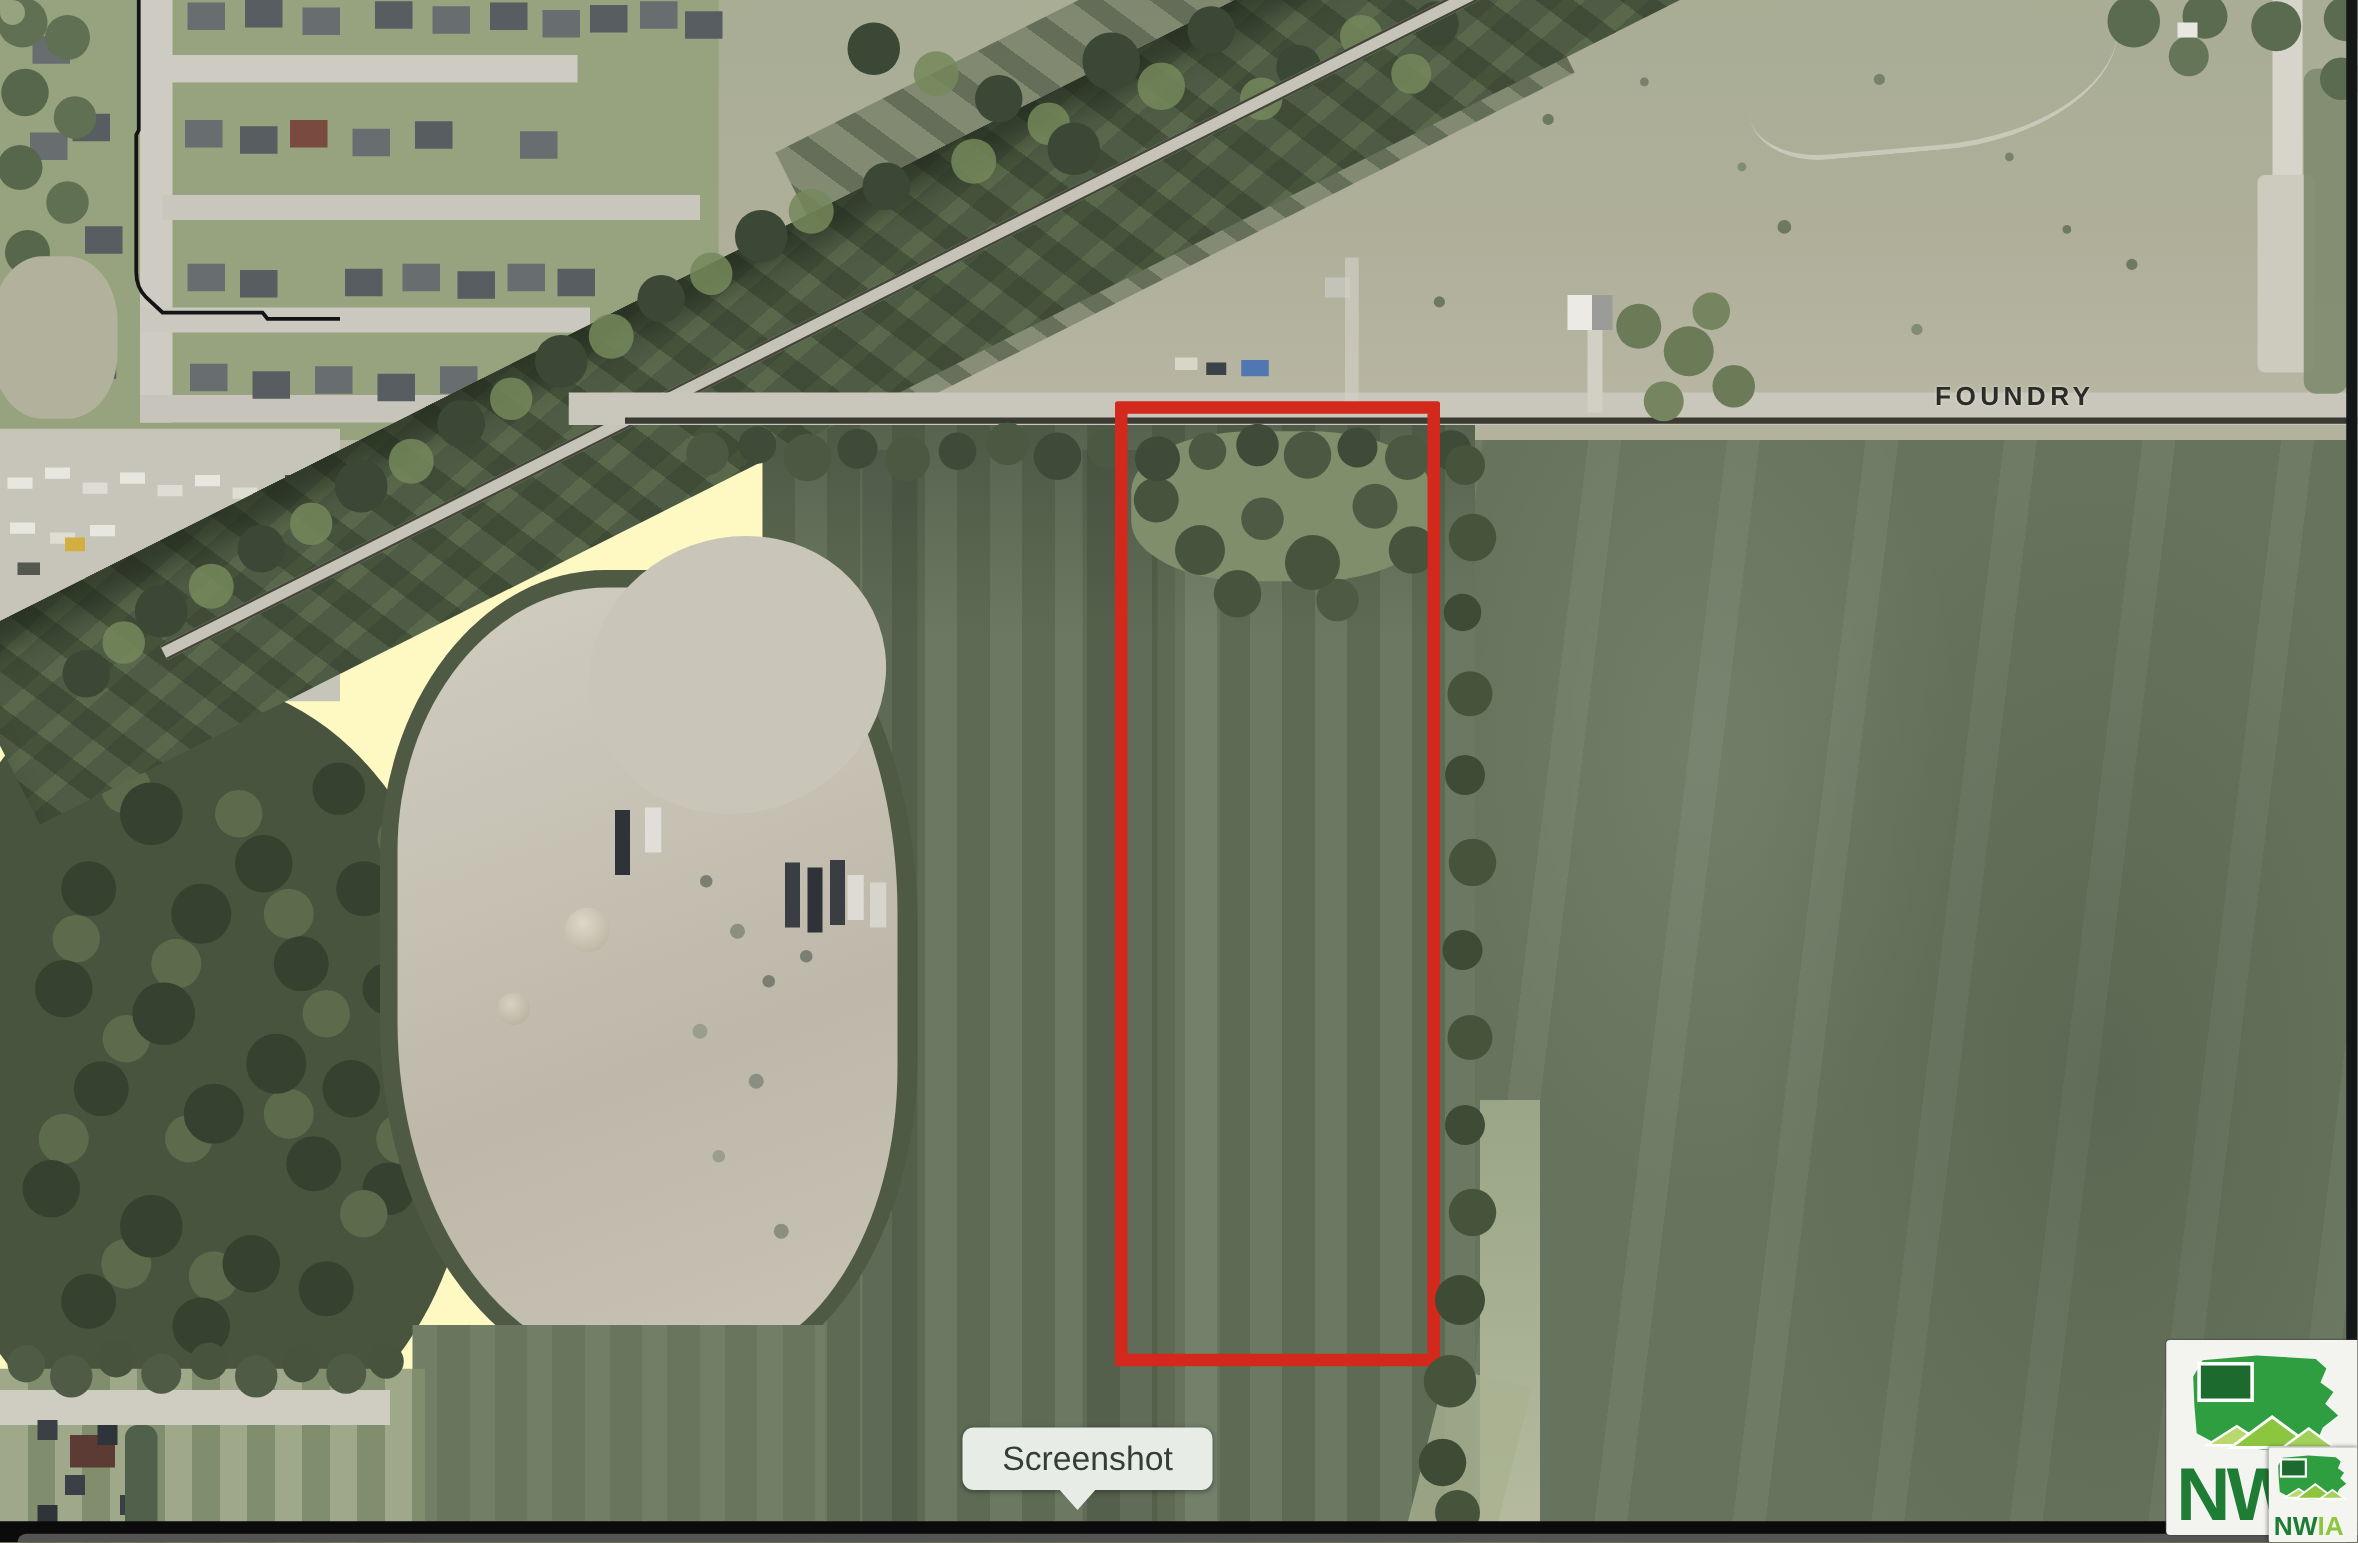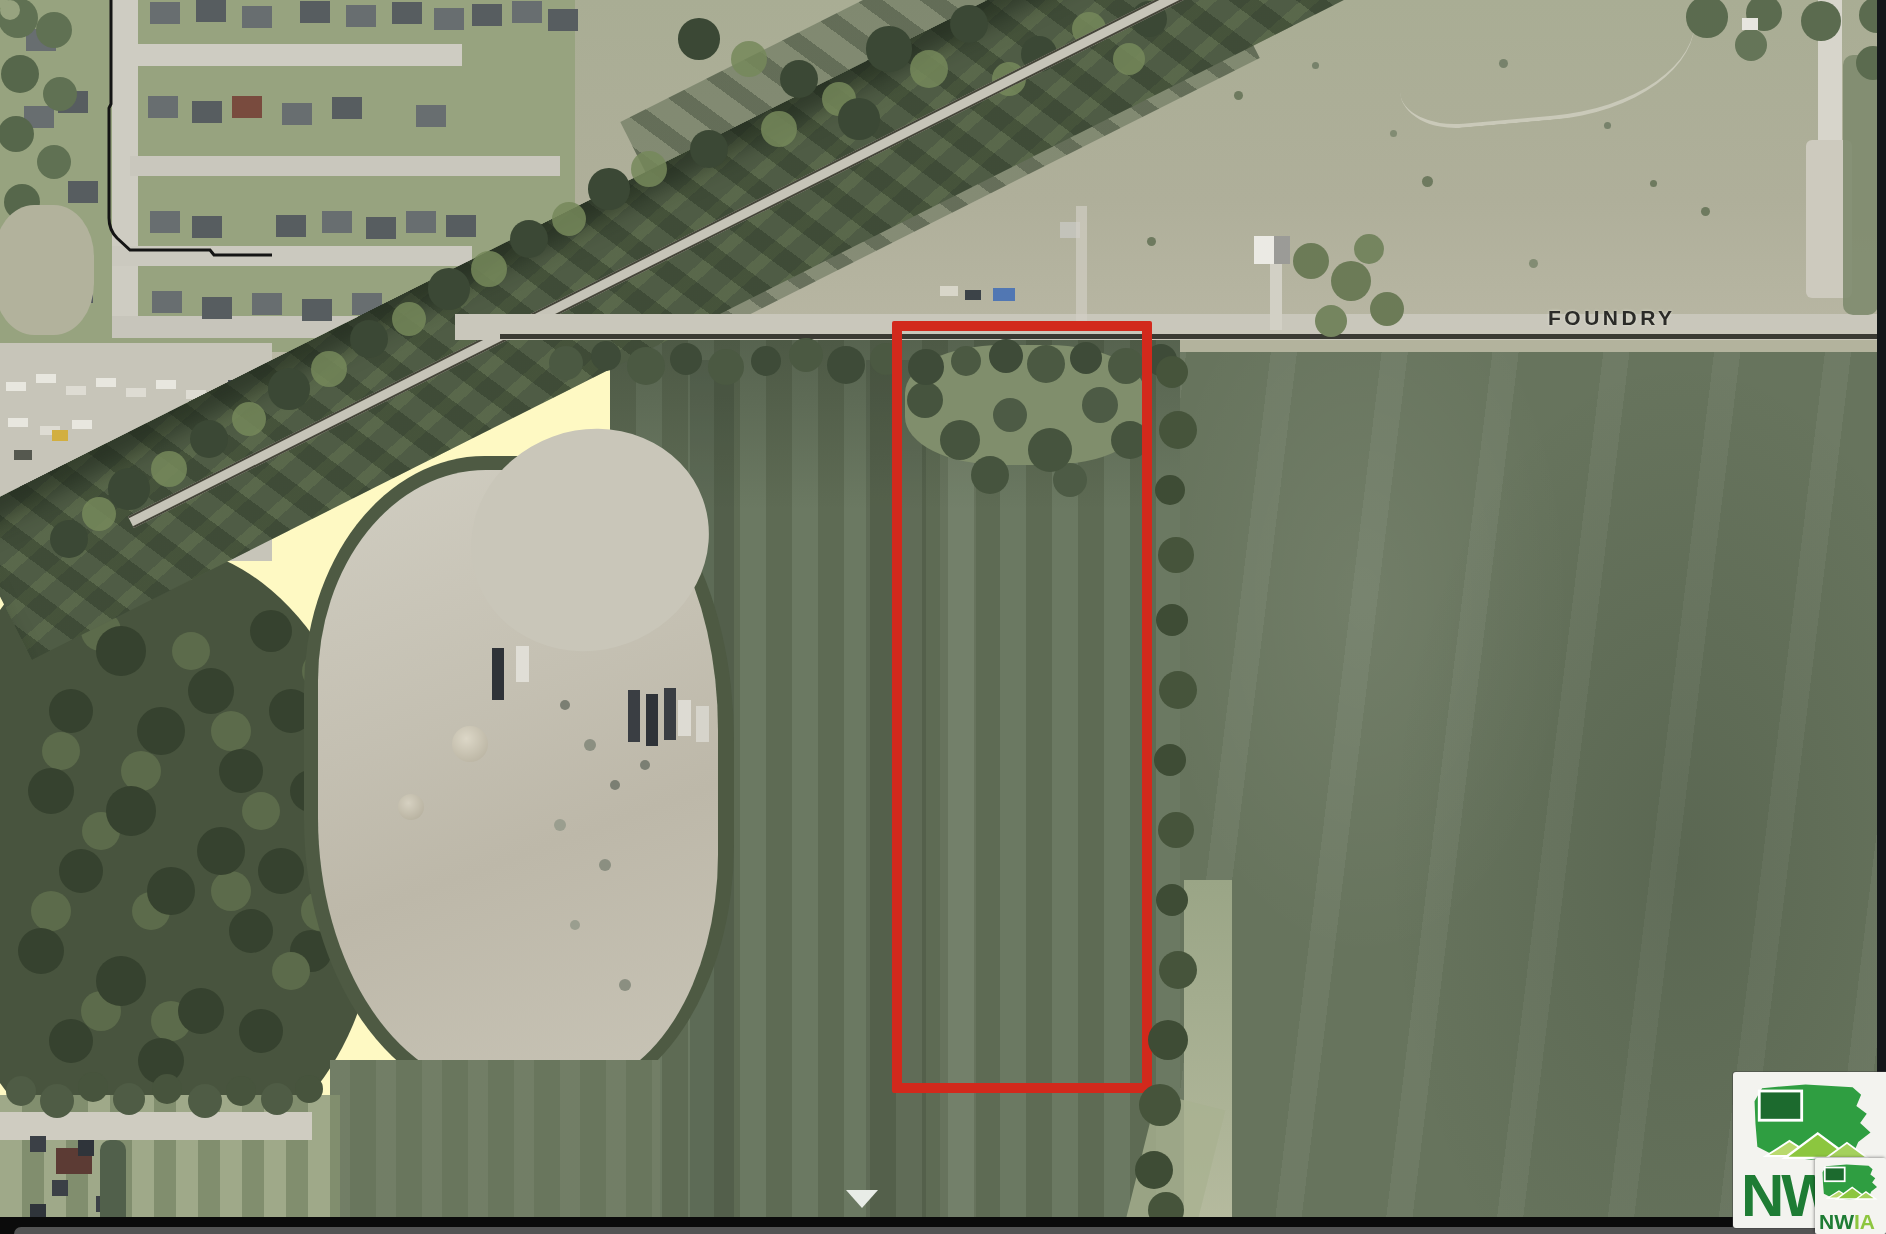--- a/index.html
+++ b/index.html
@@ -296,20 +296,23 @@
     <div class="abs bl-sheds"></div>
     <div class="abs bl-hedge"></div>
   </div>
 
   <div class="abs edge-right"></div>
   <div class="abs parcel"></div>
   <div class="abs sep-brush"></div>
 
   <div class="abs road-label">FOUNDRY</div>
 
+  <div class="abs tooltip">
+    <span>Screenshot</span>
+  </div>
   <div class="abs tooltip-tail"></div>
 
   <div class="abs bottom-bar"></div>
   <div class="abs bottom-panel"></div>
 
   <div class="abs logo-lg">
     <svg class="state" width="132" height="88" viewBox="0 0 140 92">
       <path d="M8 22 L16 8 L62 4 L112 7 L121 15 L116 27 L127 35 L120 45 L131 55 L118 65 L112 79 L68 84 L28 79 L11 70 L9 46 Z" fill="#2f9e41"></path>
       <rect x="13" y="11" width="45" height="31" fill="#1c6a2e" stroke="#ffffff" stroke-width="3"></rect>
       <polygon points="20,80 45,64 70,80" fill="#b9d96e" stroke="#ffffff" stroke-width="2"></polygon>

